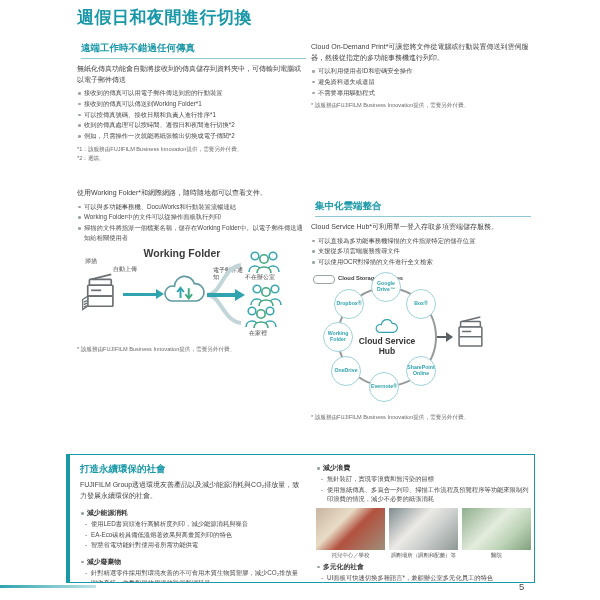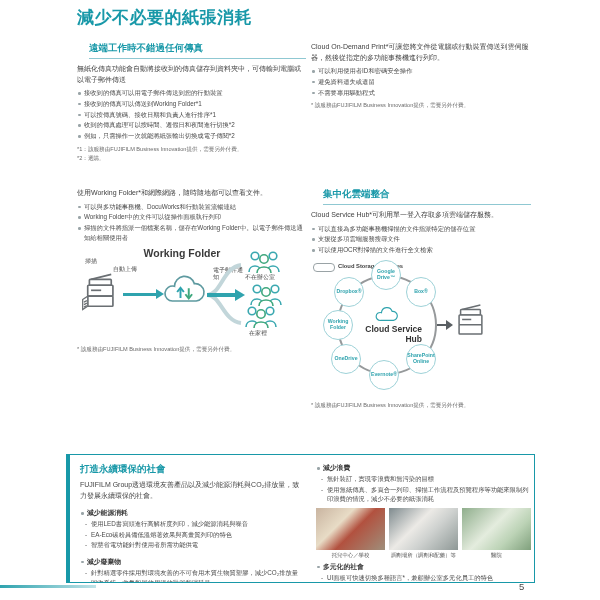--- a/index.html
+++ b/index.html
@@ -2,21 +2,21 @@
 <html><head>
 <meta charset="utf-8">
 <style>
   html,body{margin:0;padding:0;}
   body{
     width:600px;height:600px;background:#ffffff;position:relative;overflow:hidden;
     font-family:"Liberation Sans","DejaVu Sans",sans-serif;color:#3f3f3f;
   }
   h1.main-title{position:absolute;left:77px;top:6px;margin:0;font-size:17px;font-weight:bold;color:#1898a8;letter-spacing:.5px;}
   .sec{position:absolute;}
-  .sec h2{margin:0 0 5px 12px;font-size:9.5px;font-weight:bold;color:#1898a8;padding-bottom:3px;border-bottom:1px solid #8fc8d2;}
+  .sec h2{margin:0 0 5px 4px;font-size:9.5px;font-weight:bold;color:#1898a8;padding-bottom:3px;border-bottom:1px solid #8fc8d2;}
   .intro{margin:0 0 3px 0;font-size:7px;line-height:1.5;color:#3f3f3f;}
   ul.bul{list-style:none;margin:3px 0 0 0;padding:0;}
   ul.bul li{position:relative;padding-left:7px;font-size:6.3px;line-height:1.55;color:#4a4a4a;margin-bottom:1px;}
   ul.bul li::before{content:"";position:absolute;left:1px;top:4px;width:2.5px;height:2.5px;border-radius:50%;background:#9aa5a8;}
   .fn{margin:4px 0 0 0;font-size:5.6px;line-height:1.5;color:#6b6b6b;}
   .fn2{margin:1px 0 0 0;font-size:5.6px;line-height:1.5;color:#6b6b6b;}
 
   
   .wf{position:relative;height:94px;margin-top:4px;}
   .wf-title{position:absolute;left:40px;top:0;width:130px;text-align:center;font-size:10.5px;font-weight:bold;color:#3a3a3a;}
@@ -24,21 +24,21 @@
   .harrow{position:absolute;height:3.5px;background:#2fa3ae;}
   .harrow::after{content:"";position:absolute;right:-7px;top:-4px;border-left:8px solid #2fa3ae;border-top:5.5px solid transparent;border-bottom:5.5px solid transparent;}
   .wf svg{position:absolute;}
   .grp{position:absolute;width:34px;height:24px;}
 
   
   .hub-wrap{position:relative;height:138px;margin-top:4px;}
   .legend-pill{position:absolute;left:2px;top:4px;width:20px;height:7px;border:1px solid #9aa3a6;border-radius:4px;background:#fff;}
   .legend-txt{position:absolute;left:27px;top:4px;font-size:5.8px;color:#3f3f3f;font-weight:bold;}
   .ring{position:absolute;left:26px;top:16px;width:100px;height:100px;border:2px solid #96999b;border-radius:50%;box-sizing:border-box;}
-  .hub-center{position:absolute;left:41px;top:38px;width:70px;height:56px;display:flex;flex-direction:column;align-items:center;justify-content:center;text-align:right;}
+  .hub-center{position:absolute;left:41px;top:38px;width:70px;height:56px;display:flex;flex-direction:column;align-items:center;justify-content:center;text-align:center;}
   .hub-center .hub-name{font-size:8.5px;font-weight:bold;color:#333;line-height:1.2;margin-top:1px;}
   .sat{position:absolute;width:30px;height:30px;border-radius:50%;background:#fff;border:1px solid #9ed2d8;color:#2fa3ae;
        font-size:5.2px;font-weight:bold;display:flex;align-items:center;justify-content:center;text-align:center;
        line-height:1.15;padding:2px;box-sizing:border-box;}
 
   
   .eco-box{position:absolute;left:66px;top:454px;width:469px;height:129px;border:1px solid #1898a8;border-left:4px solid #1898a8;
            box-sizing:border-box;padding:8px 8px 4px 10px;display:flex;gap:12px;overflow:hidden;background:#fff;}
   .eco-col-l{width:224px;flex:none;}
   .eco-col-r{width:215px;flex:none;}
@@ -55,21 +55,21 @@
   .photo-3{background:linear-gradient(135deg,#8fae8c 0%,#e4ecde 45%,#bcd3b6 70%,#7fa07c 100%);}
   .caption{font-size:5.4px;color:#555;text-align:center;line-height:1.3;margin-top:2px;}
 
   .page-num{position:absolute;left:519px;top:581px;font-size:9.5px;color:#4a4a4a;}
   .bottom-strip{position:absolute;left:0;top:585px;width:96px;height:3px;
                 background:linear-gradient(to right,#2fa3ae,#bfe3e8);}
 </style>
 </head>
 <body>
 
-<h1 class="main-title">減少不必要的紙張消耗</h1>
+<h1 class="main-title">週假日和夜間進行切換</h1>
 
 <section class="sec" style="left:77px;top:42px;width:229px;">
   <h2>遠端工作時不錯過任何傳真</h2>
   <p class="intro">無紙化傳真功能會自動將接收到的傳真儲存到資料夾中，可傳輸到電腦或以電子郵件傳送</p>
   <ul class="bul">
     <li>接收到的傳真可以用電子郵件傳送到您的行動裝置</li>
     <li>接收到的傳真可以傳送到Working Folder*1</li>
     <li>可以按傳真號碼、接收日期和負責人進行排序*1</li>
     <li>收到的傳真處理可以按時間、週假日和夜間進行切換*2</li>
     <li>例如，只需操作一次就能將紙張輸出切換成電子傳閱*2</li>
@@ -174,21 +174,21 @@
         <circle cx="17" cy="9" r="4.2"></circle>
           <path d="M10 23 C10 15 24 15 24 23"></path>
       </g>
     </svg>
     <span class="lbl" style="left:172px;top:83px;">在家裡</span>
   </div>
 
   <p class="fn">* 該服務由FUJIFILM Business Innovation提供，需要另外付費。</p>
 </section>
 
-<section class="sec" style="left:311px;top:188px;width:220px;">
+<section class="sec" style="left:311px;top:200px;width:220px;">
   <h2>集中化雲端整合</h2>
   <p class="intro">Cloud Service Hub*可利用單一登入存取多項雲端儲存服務。</p>
   <ul class="bul">
     <li>可以直接為多功能事務機掃描的文件指派特定的儲存位置</li>
     <li>支援從多項雲端服務搜尋文件</li>
     <li>可以使用OCR對掃描的文件進行全文檢索</li>
   </ul>
 
   <div class="hub-wrap">
     <div class="legend-pill"></div>

